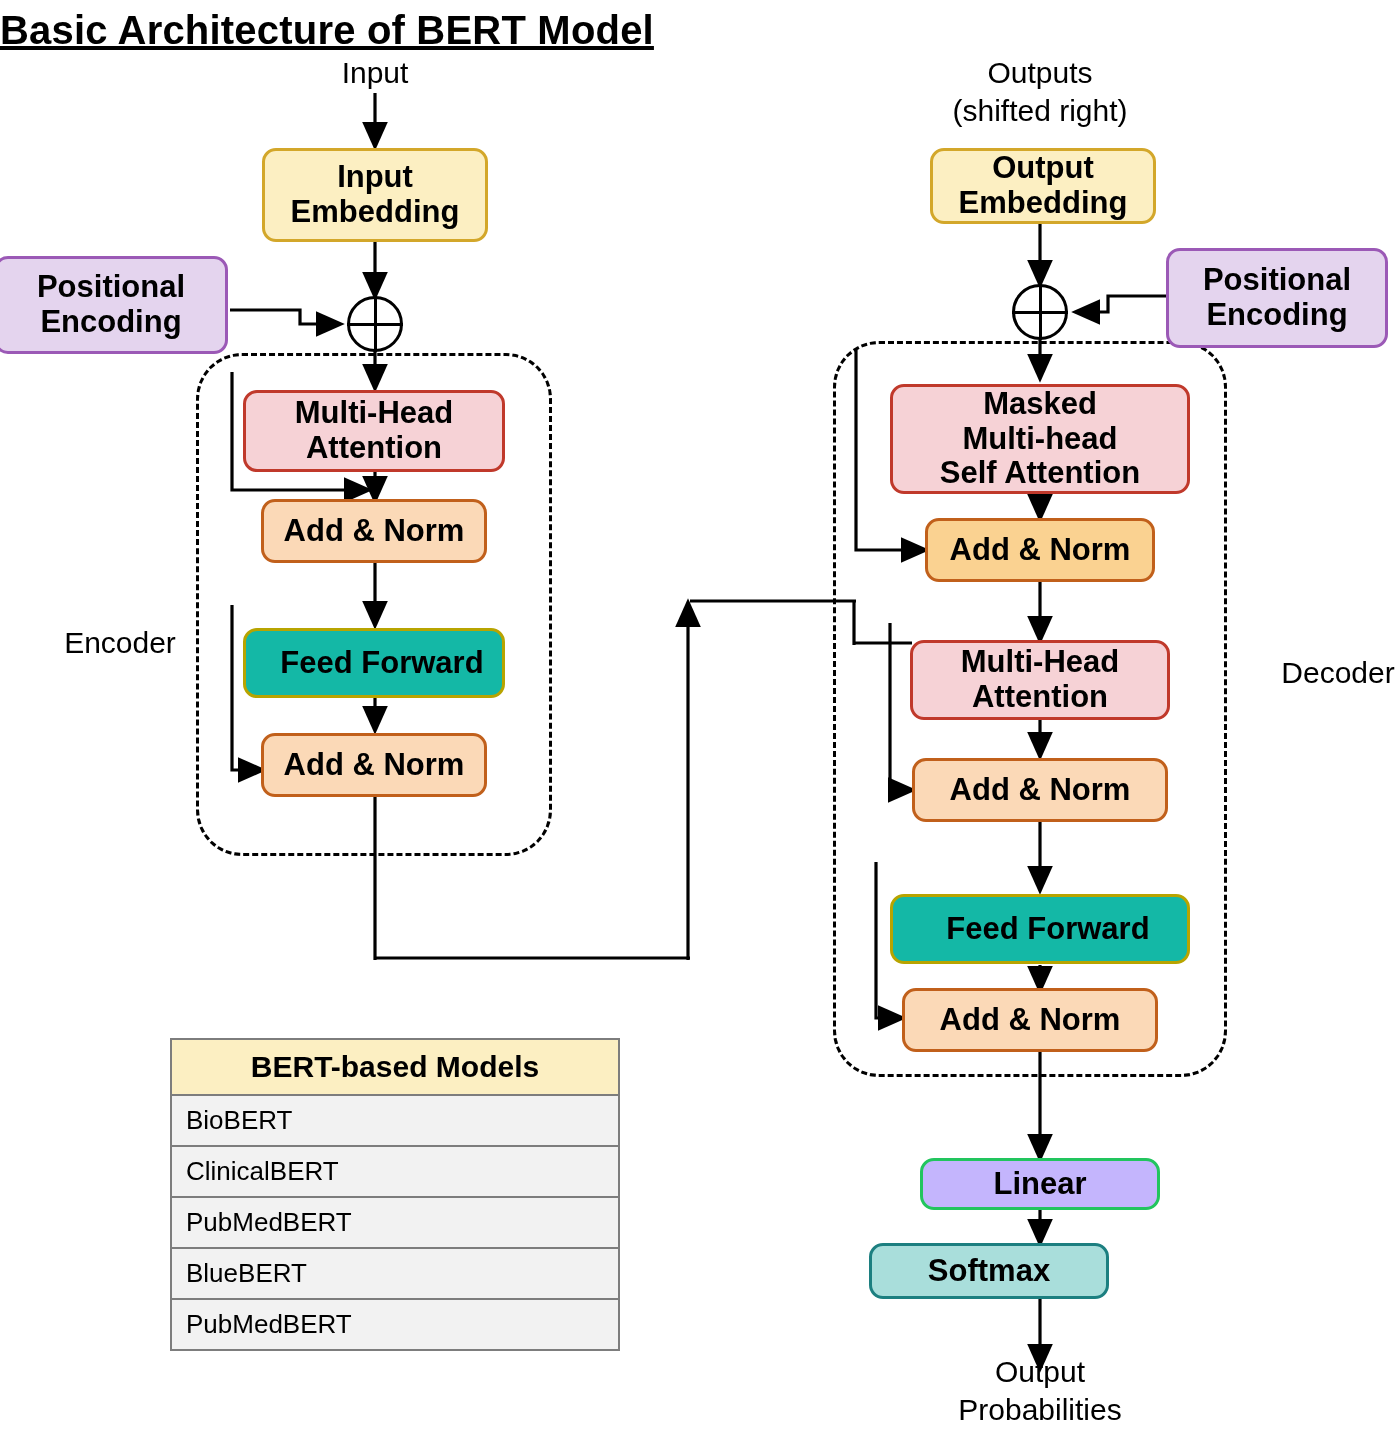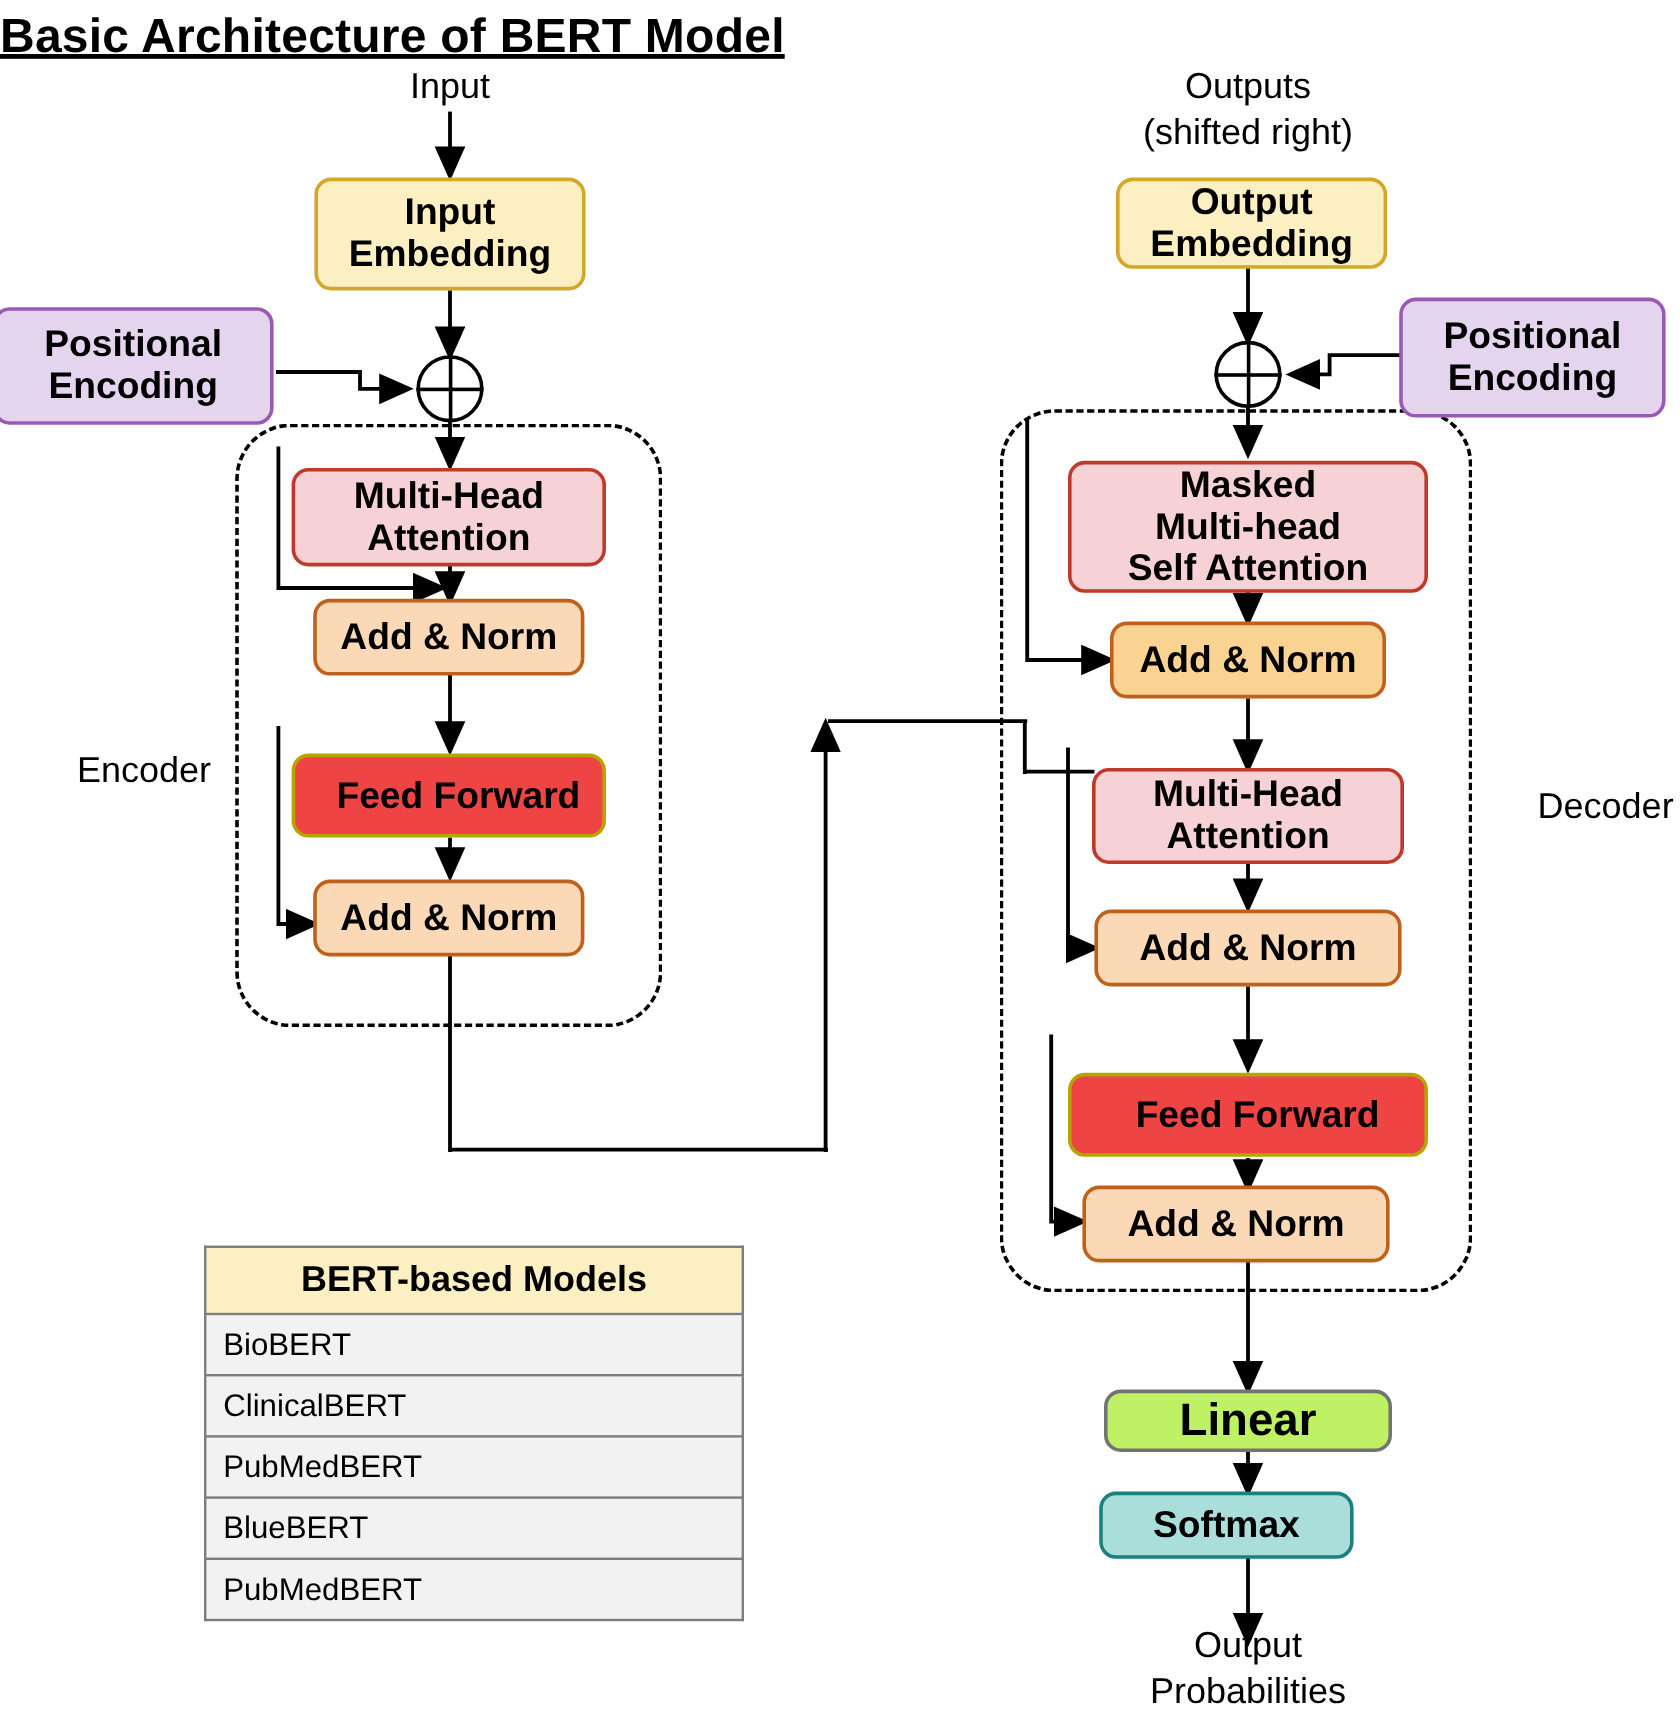--- a/index.html
+++ b/index.html
@@ -14,22 +14,22 @@
   .node{position:absolute;box-sizing:border-box;display:flex;
         align-items:center;justify-content:center;text-align:center;
         border-radius:14px;font-weight:bold;line-height:1.12;
         z-index:5;}
 
   .emb{background:#FCEFC2;border:3px solid #D3A72A;font-size:31px;}
   .pos{background:#E4D4EE;border:3px solid #9B59B6;font-size:31px;}
   .attn{background:#F6D2D6;border:3px solid #C0392B;font-size:31px;}
   .norm{background:#FBD9B7;border:3px solid #C1601B;font-size:31px;}
   .norm-deep{background:#FAD291;border:3px solid #C1601B;font-size:31px;}
-  .ff{background:#ef4444;border:3px solid #B8A400;font-size:31px;padding-left:16px;}
-  .linear{background:#bef264;border:3px solid #737373;font-size:38px;}
+  .ff{background:#14b8a6;border:3px solid #B8A400;font-size:31px;padding-left:16px;}
+  .linear{background:#c4b5fd;border:3px solid #22c55e;font-size:31px;}
   .softmax{background:#A9DEDB;border:3px solid #1C7F80;font-size:31px;}
 
   .plain{position:absolute;font-size:30px;font-weight:normal;
          text-align:center;line-height:1.16;z-index:6;}
 
   .dashbox{position:absolute;border:3px dashed #000;border-radius:46px;
            box-sizing:border-box;z-index:1;background:transparent;}
 
   .title{position:absolute;left:0;top:8px;width:1400px;text-align:left;
          font-size:40px;font-weight:bold;letter-spacing:.2px;text-decoration:underline;}
@@ -152,21 +152,21 @@
   <div class="node norm" style="left:912px;top:758px;width:256px;height:64px;">Add &amp; Norm</div>
 
   <div class="node ff" style="left:890px;top:894px;width:300px;height:70px;">Feed Forward</div>
 
   <div class="node norm" style="left:902px;top:988px;width:256px;height:64px;">Add &amp; Norm</div>
 
   <div class="plain" style="left:1253px;top:656px;width:170px;">Decoder</div>
 
   <div class="node linear" style="left:920px;top:1158px;width:240px;height:52px;">Linear</div>
 
-  <div class="node softmax" style="left:916px;top:1243px;width:212px;height:56px;">Softmax</div>
+  <div class="node softmax" style="left:869px;top:1243px;width:240px;height:56px;">Softmax</div>
 
   <div class="plain" style="left:950px;top:1355px;width:180px;">Output</div>
   <div class="plain" style="left:910px;top:1393px;width:260px;">Probabilities</div>
 
   <table id="models">
     <thead>
       <tr>
         <th>BERT-based Models</th>
       </tr>
     </thead>

